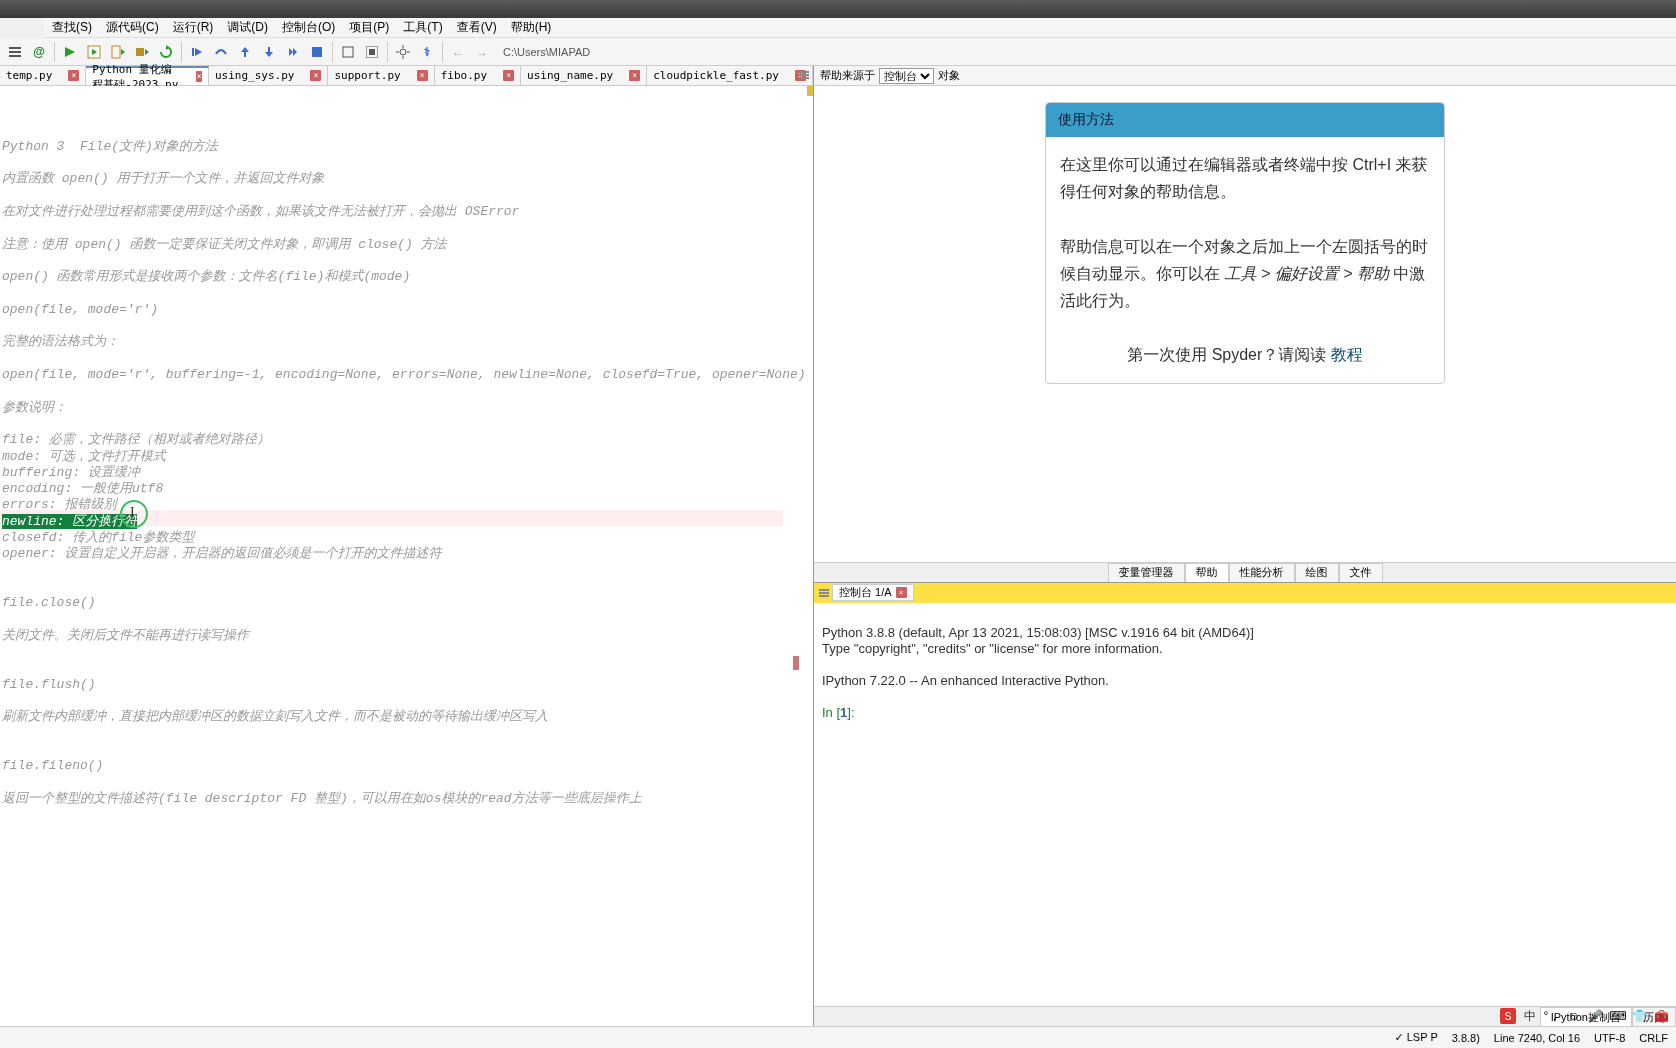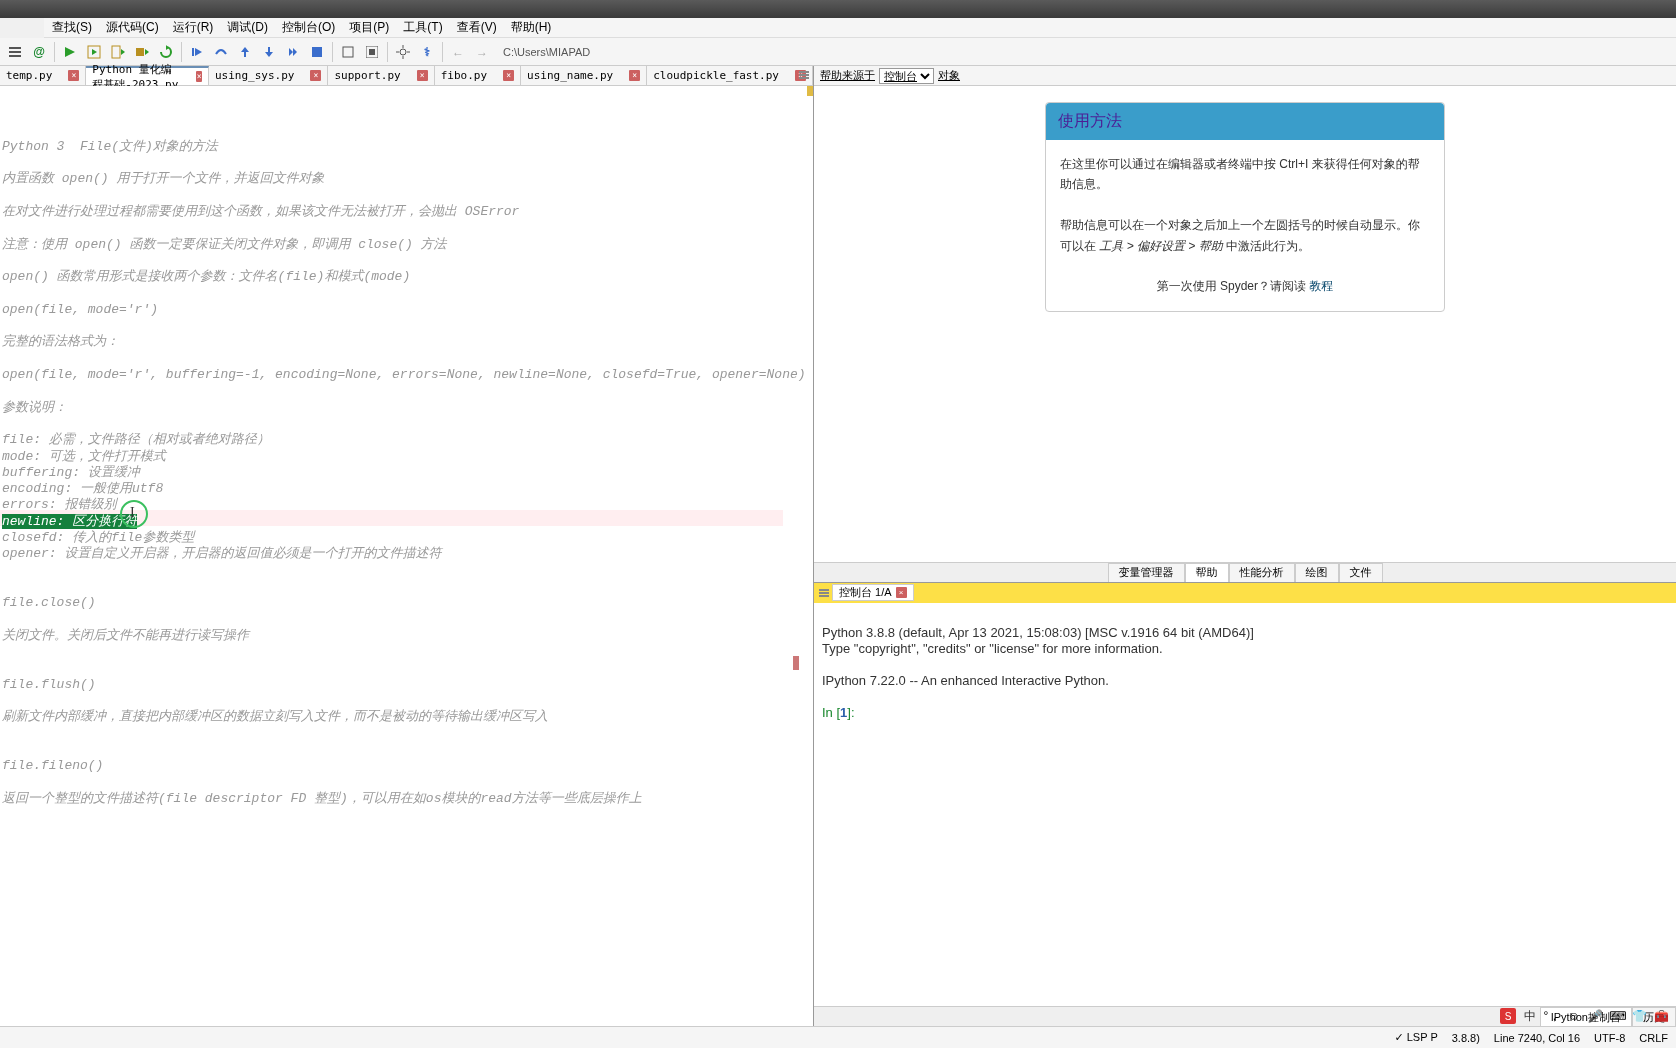--- a/index.html
+++ b/index.html
@@ -73,34 +73,34 @@
 }
 .editor-scrollbar {
   position: absolute; right: 0; top: 0; width: 20px; height: 100%;
 }
 .scroll-thumb {
   position: absolute; right: 14px; width: 6px; background: #c77; height: 14px; top: 570px;
 }
 .scroll-mark { position: absolute; right: 0; width: 6px; height: 10px; background: #e0bb44; }
 .help-bar {
   height: 20px; background: #f5f5f5; border-bottom: 1px solid #ccc;
-  display: flex; align-items: center; padding: 0 6px; gap: 4px; font-size: 11px; text-decoration: underline;
+  display: flex; align-items: center; padding: 0 6px; gap: 4px; font-size: 11px;
 }
 .help-sel {
   height: 16px; border: 1px solid #999; font-size: 11px; background: #fff;
 }
 .help-body { flex: 1; background: #fff; padding: 16px 40px; overflow: auto; }
 .help-card {
   border: 1px solid #ccc; border-radius: 4px; max-width: 400px; margin: 0 auto;
 }
 .help-card-head {
-  background: #3a9dca; color: #4c1d95; padding: 8px 12px; font-size: 16px;
+  background: #3a9dca; color: #0f172a; padding: 8px 12px; font-size: 14px;
   border-radius: 4px 4px 0 0;
 }
-.help-card-body { padding: 14px; font-size: 12px; line-height: 1.7; color: #333; }
+.help-card-body { padding: 14px; font-size: 16px; line-height: 1.7; color: #333; }
 .help-card-body a { color: #0c4a6e; text-decoration: none; cursor: pointer; }
 .help-tabs {
   height: 20px; display: flex; justify-content: center; background: #efefef;
   border-top: 1px solid #ccc;
 }
 .help-tab {
   padding: 0 10px; font-size: 11px; border: 1px solid #ccc; border-bottom: none;
   background: #f5f5f5; cursor: pointer; display: flex; align-items: center;
 }
 .help-tab.active { background: #fff; }

